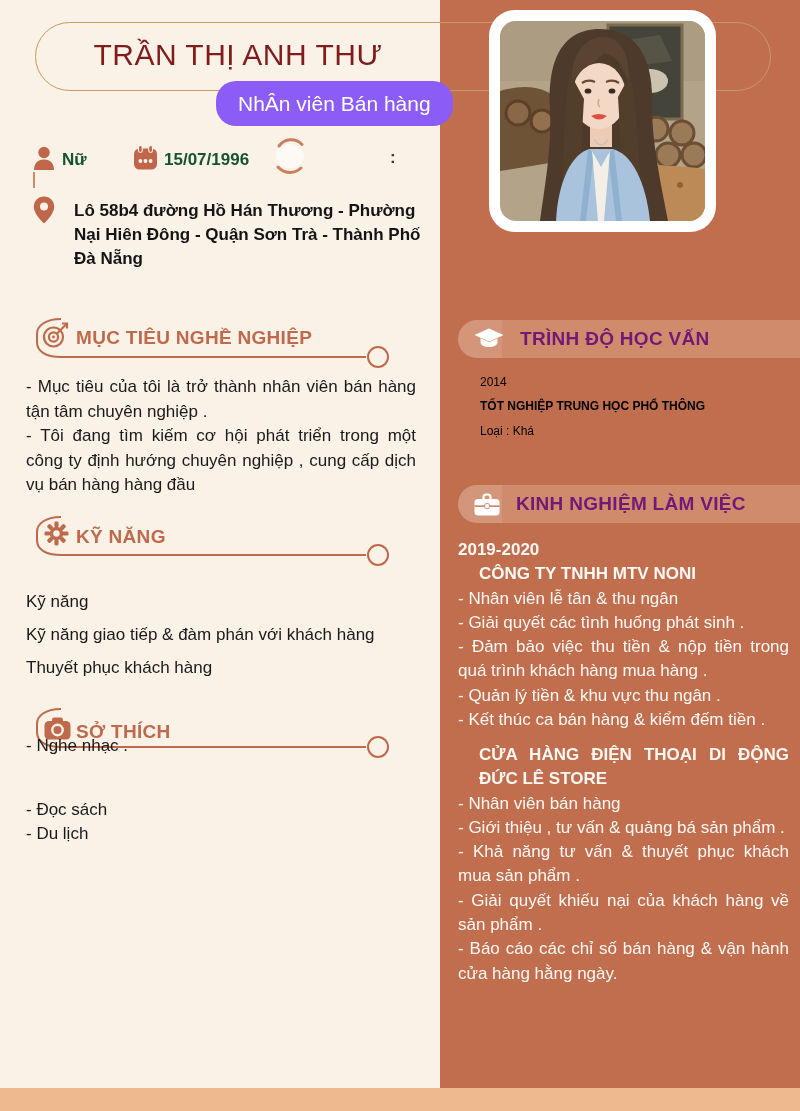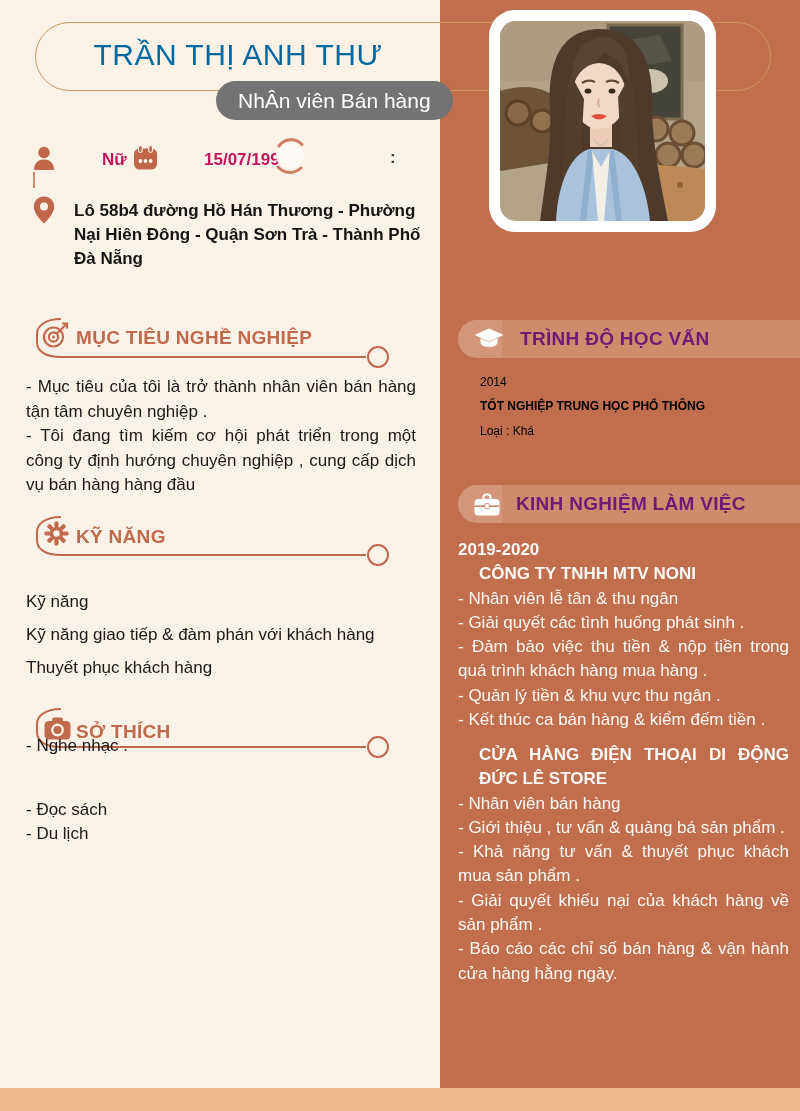--- a/index.html
+++ b/index.html
@@ -10,34 +10,34 @@
 
   .col-left  { position:absolute; left:0; top:0; width:440px; height:1088px; background:#faf1e7; }
   .col-right { position:absolute; left:440px; top:0; width:360px; height:1088px; background:#c16e4f; }
   .footer-band { position:absolute; left:0; top:1088px; width:800px; height:23px; background:#eeb98f; }
 
   
   .name-capsule { position:absolute; left:35px; top:22px; width:736px; height:69px;
     border:1.5px solid #c89a5e; border-radius:35px; z-index:1; }
 
   .name { position:absolute; left:58px; top:38px; width:360px; text-align:center;
-    font-size:30px; font-weight:500; color:#0369a1; letter-spacing:.5px; z-index:2; }
-
-  .job-badge { position:absolute; left:216px; top:81px; height:39px; padding:4px 22px;
-    background:#737373; border-radius:20px; display:flex; align-items:center;
+    font-size:30px; font-weight:500; color:#7f1d1d; letter-spacing:.5px; z-index:2; }
+
+  .job-badge { position:absolute; left:216px; top:81px; height:45px; padding:4px 22px;
+    background:#8b5cf6; border-radius:20px; display:flex; align-items:center;
     color:#ffffff; font-size:21px; font-weight:500; z-index:3; white-space:nowrap; }
 
   
   .photo-card { position:absolute; left:489px; top:10px; width:227px; height:222px;
     background:#ffffff; border-radius:26px; padding:11px; z-index:2; }
   .photo-card svg { width:205px; height:200px; border-radius:16px; display:block; }
 
   
   .c-icon { position:absolute; z-index:2; }
-  .c-label { position:absolute; font-size:17px; font-weight:700; color:#be185d; z-index:2;margin-left:40px; }
+  .c-label { position:absolute; font-size:17px; font-weight:700; color:#14532d; z-index:2; }
   .remnant-line { position:absolute; left:33px; top:172px; width:2px; height:16px; background:#cf8a6a; }
   .remnant-colon { position:absolute; left:390px; top:148px; font-size:17px; font-weight:700; color:#3c3c3c; }
   .address-text { position:absolute; left:62px; top:199px; width:356px;
     font-size:17px; font-weight:700; color:#141414; line-height:24px;margin-left:12px; }
 
   
   .sec-rule { position:absolute; left:33px; }
   .sec-icon { position:absolute; }
   .sec-title-left { position:absolute; left:76px; font-size:19px; font-weight:700; color:#bf6a4c; letter-spacing:.3px; white-space:nowrap; }
 

